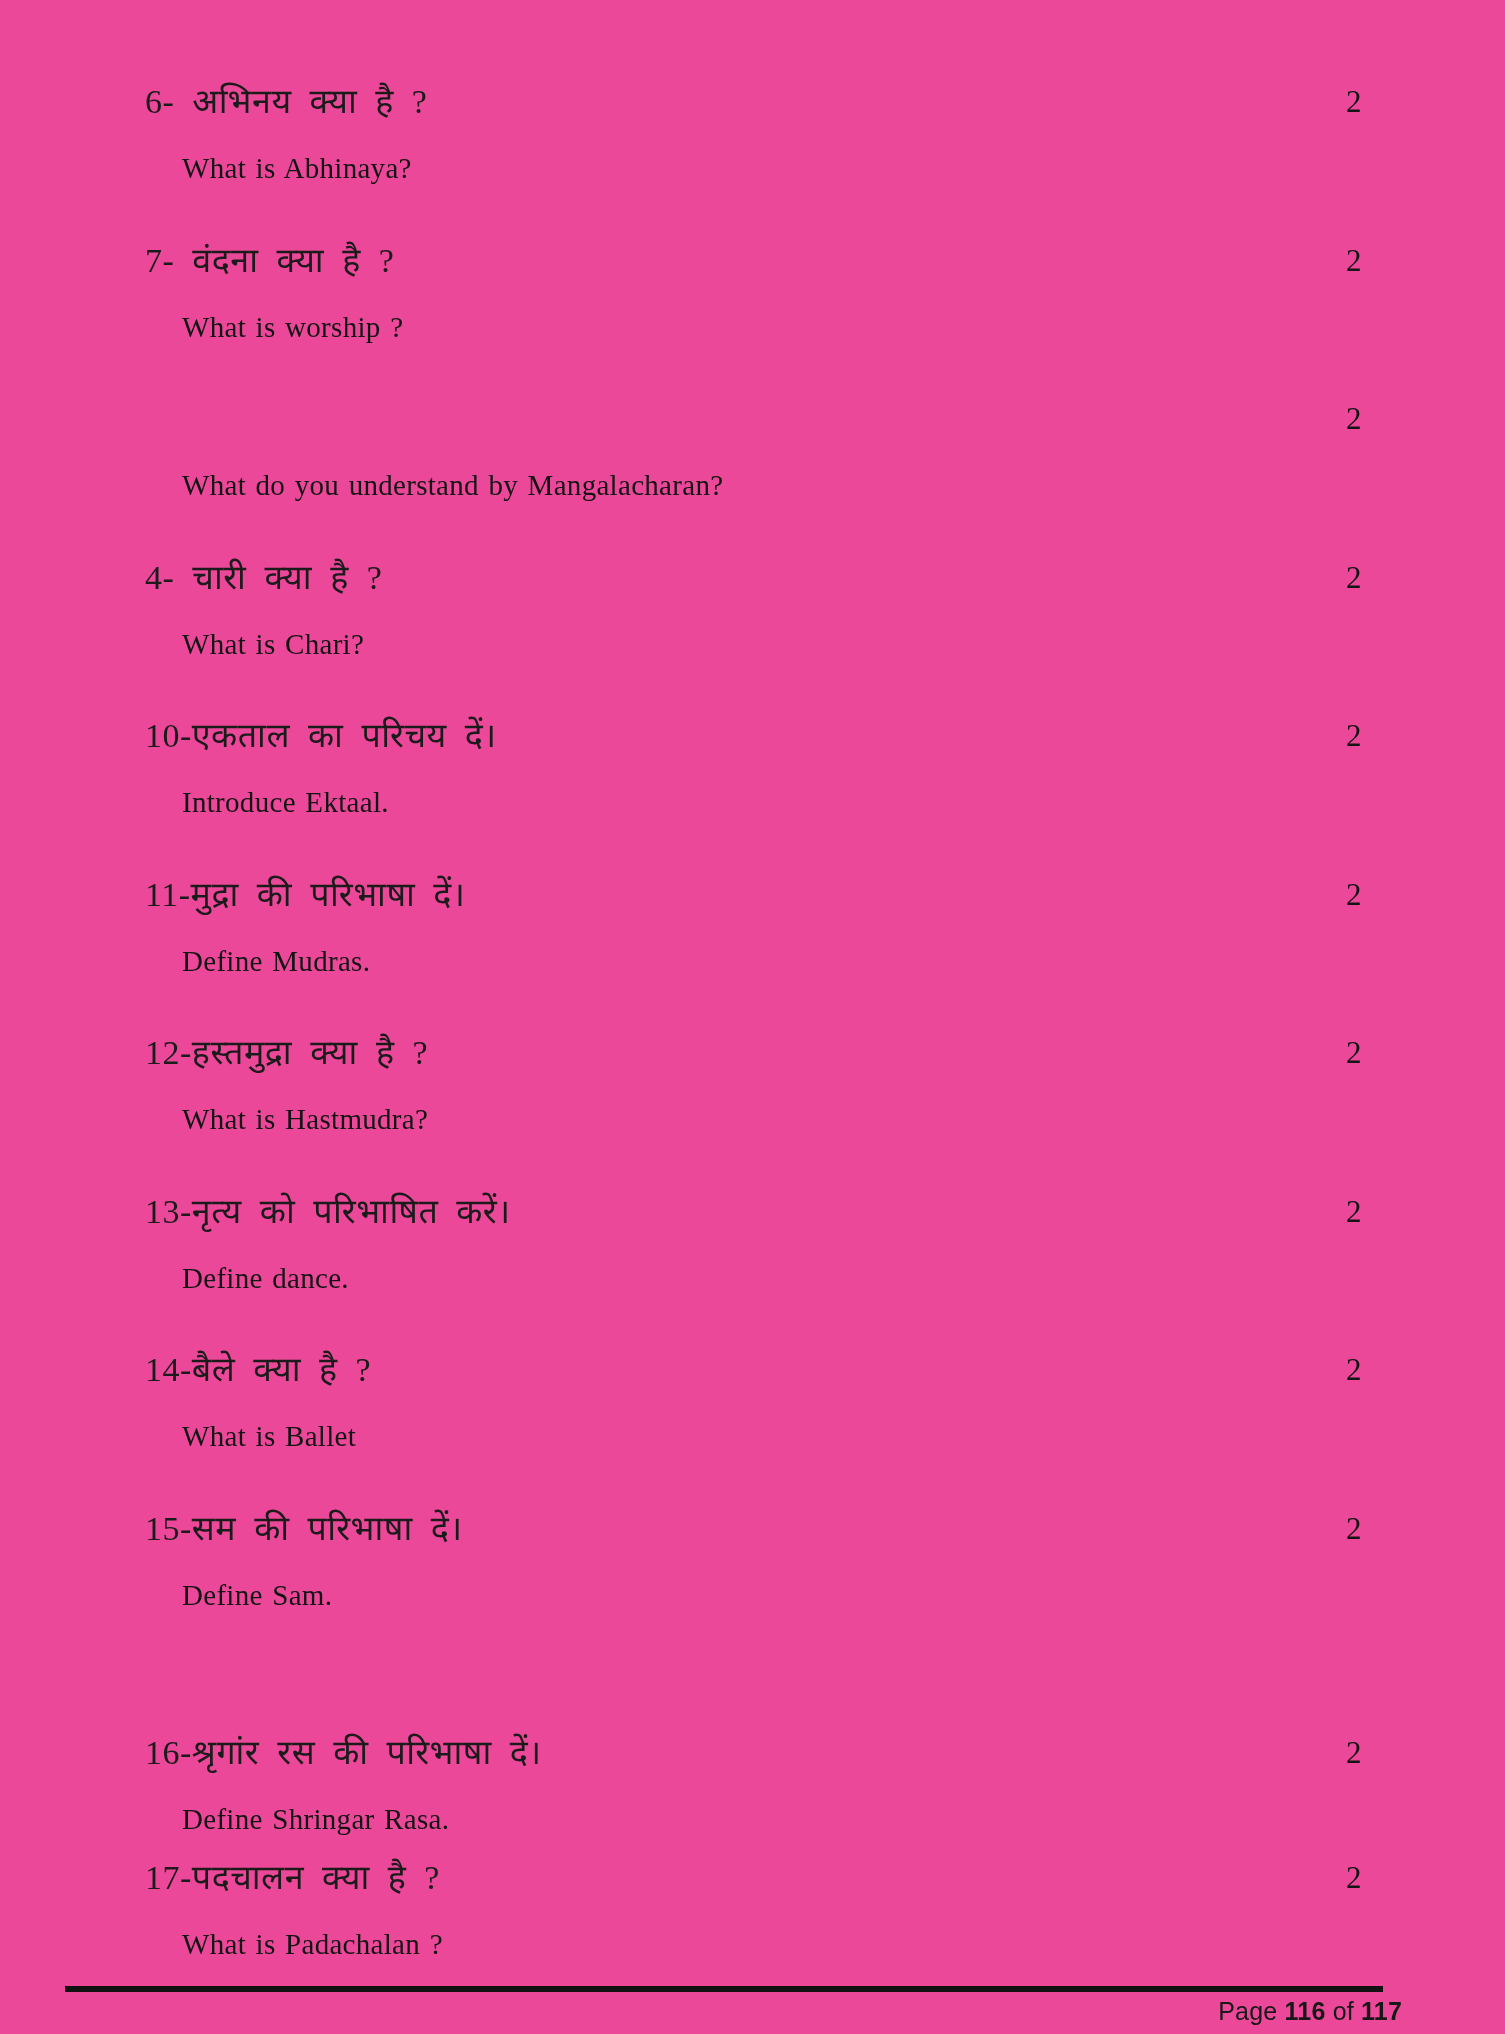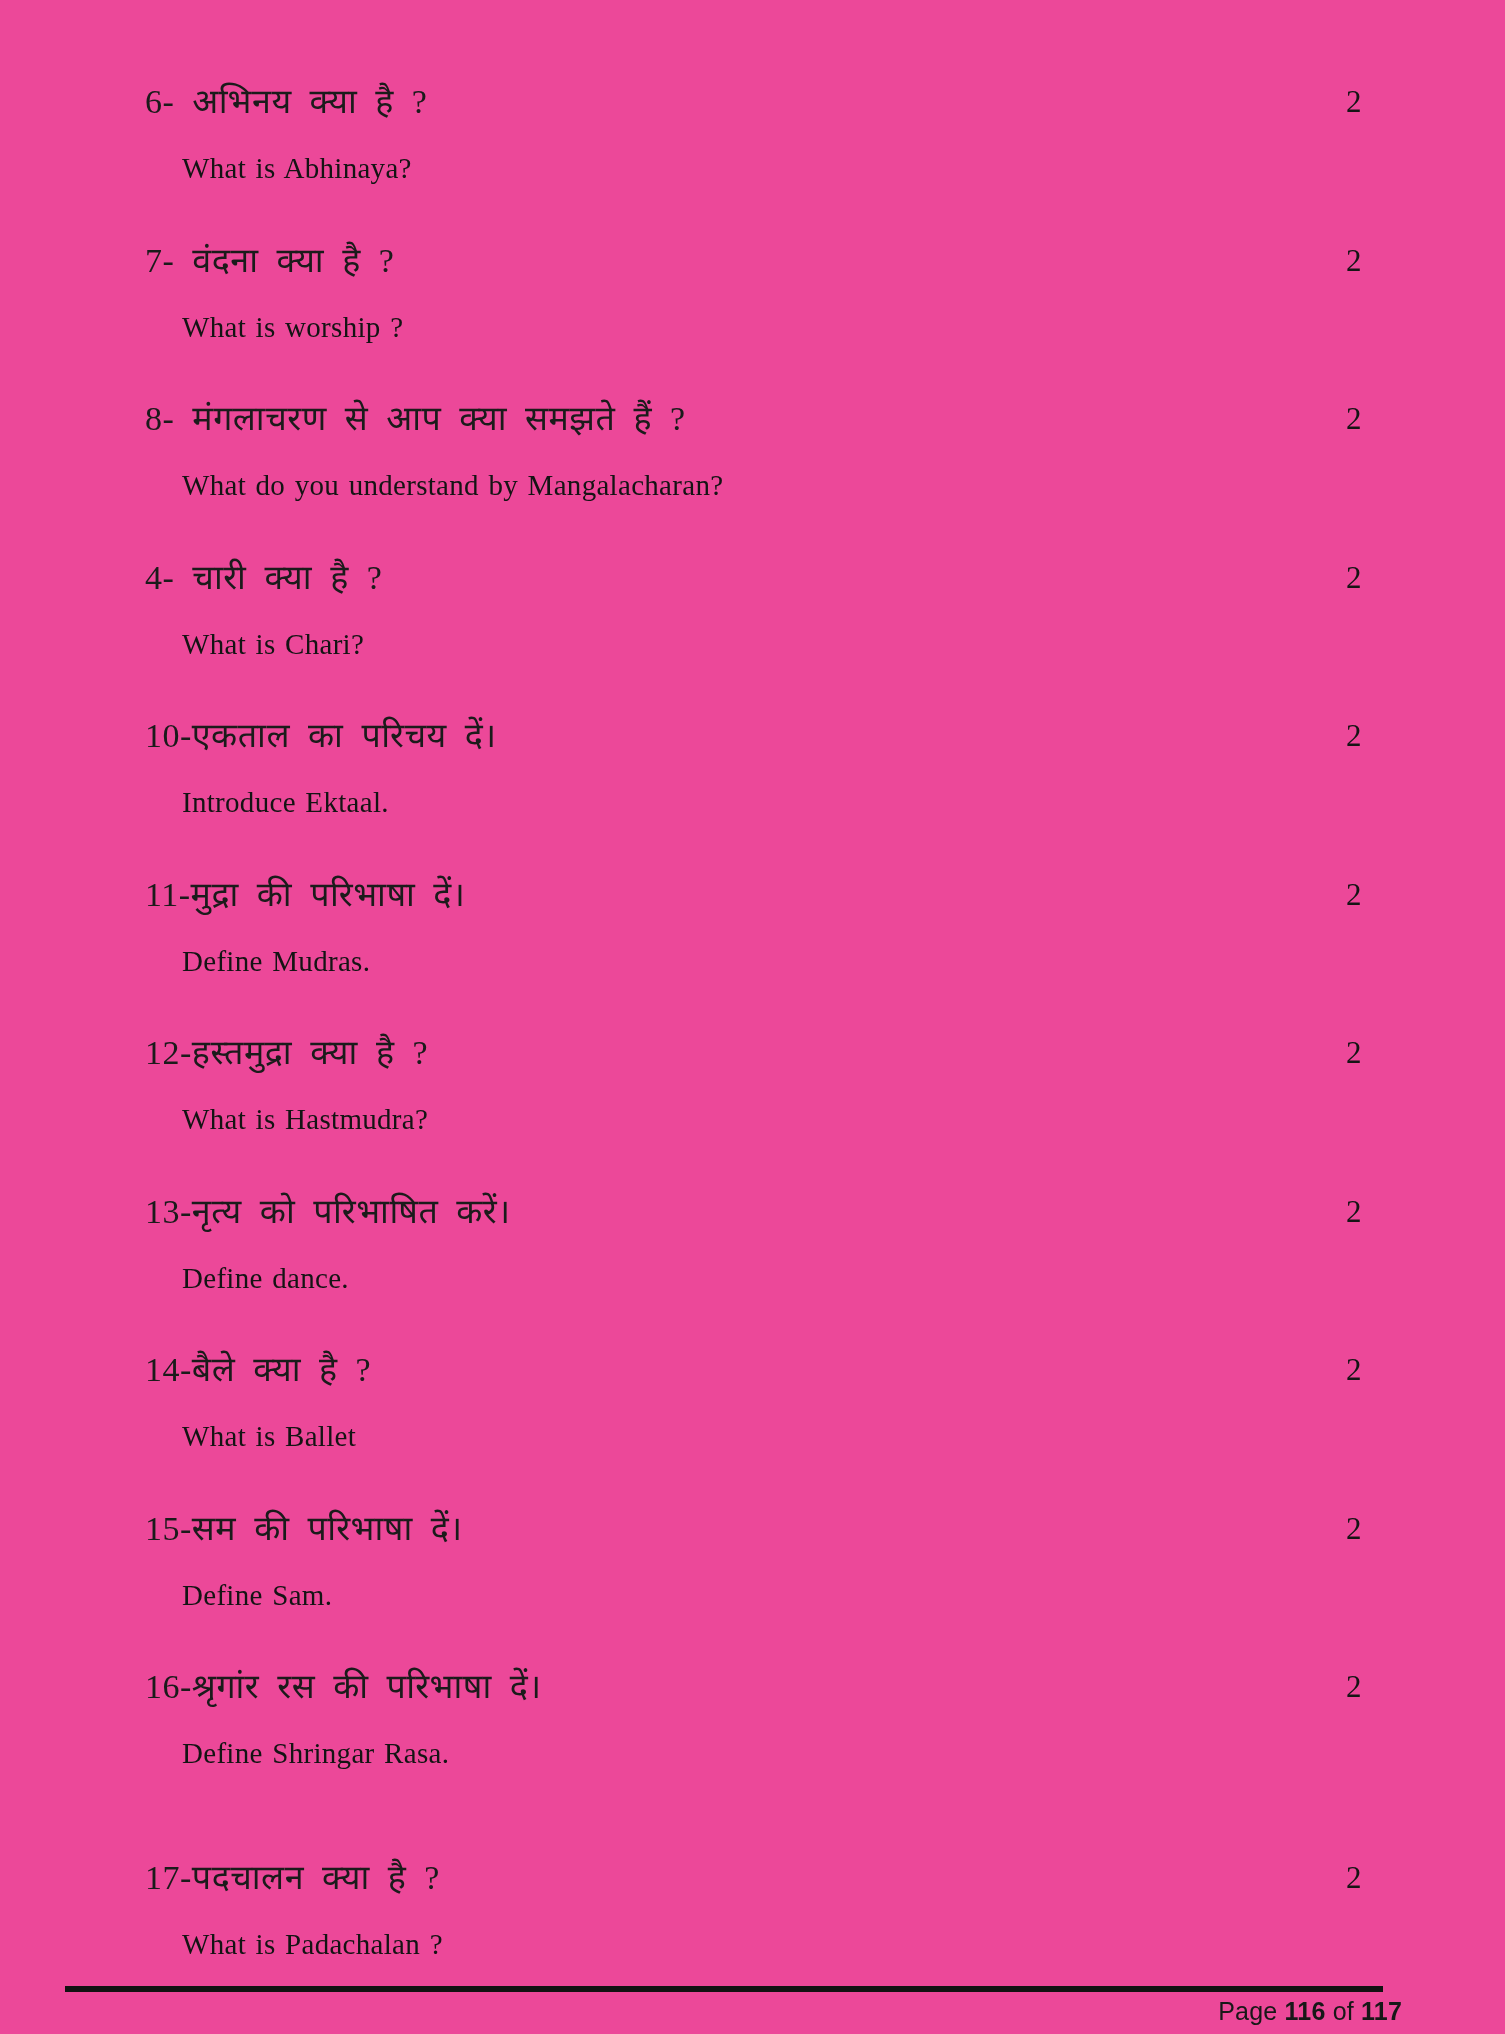--- a/index.html
+++ b/index.html
@@ -91,21 +91,20 @@
       <span class="q-english">What is Abhinaya?</span>
     </section>
 
     <section class="question" style="top: 239px;">
       <span class="q-hindi">7- वंदना क्या है ?</span>
       <span class="q-marks">2</span>
       <span class="q-english">What is worship ?</span>
     </section>
 
     <section class="question" style="top: 397px;">
-      <span class="q-hindi">8- मंगलाचरण से आप क्या समझते हैं ?</span>
       <span class="q-marks">2</span>
       <span class="q-english">What do you understand by Mangalacharan?</span>
     </section>
 
     <section class="question" style="top: 556px;">
       <span class="q-hindi">4- चारी क्या है ?</span>
       <span class="q-marks">2</span>
       <span class="q-english">What is Chari?</span>
     </section>
 
@@ -138,21 +137,21 @@
       <span class="q-marks">2</span>
       <span class="q-english">What is Ballet</span>
     </section>
 
     <section class="question" style="top: 1507px;">
       <span class="q-hindi">15-सम की परिभाषा दें।</span>
       <span class="q-marks">2</span>
       <span class="q-english">Define Sam.</span>
     </section>
 
-    <section class="question" style="top: 1665px;">
+    <section class="question" style="top: 1731px;">
       <span class="q-hindi">16-श्रृगांर रस की परिभाषा दें।</span>
       <span class="q-marks">2</span>
       <span class="q-english">Define Shringar Rasa.</span>
     </section>
 
     <section class="question" style="top: 1824px; margin-top: 32px;">
       <span class="q-hindi">17-पदचालन क्या है ?</span>
       <span class="q-marks">2</span>
       <span class="q-english">What is Padachalan ?</span>
     </section>

